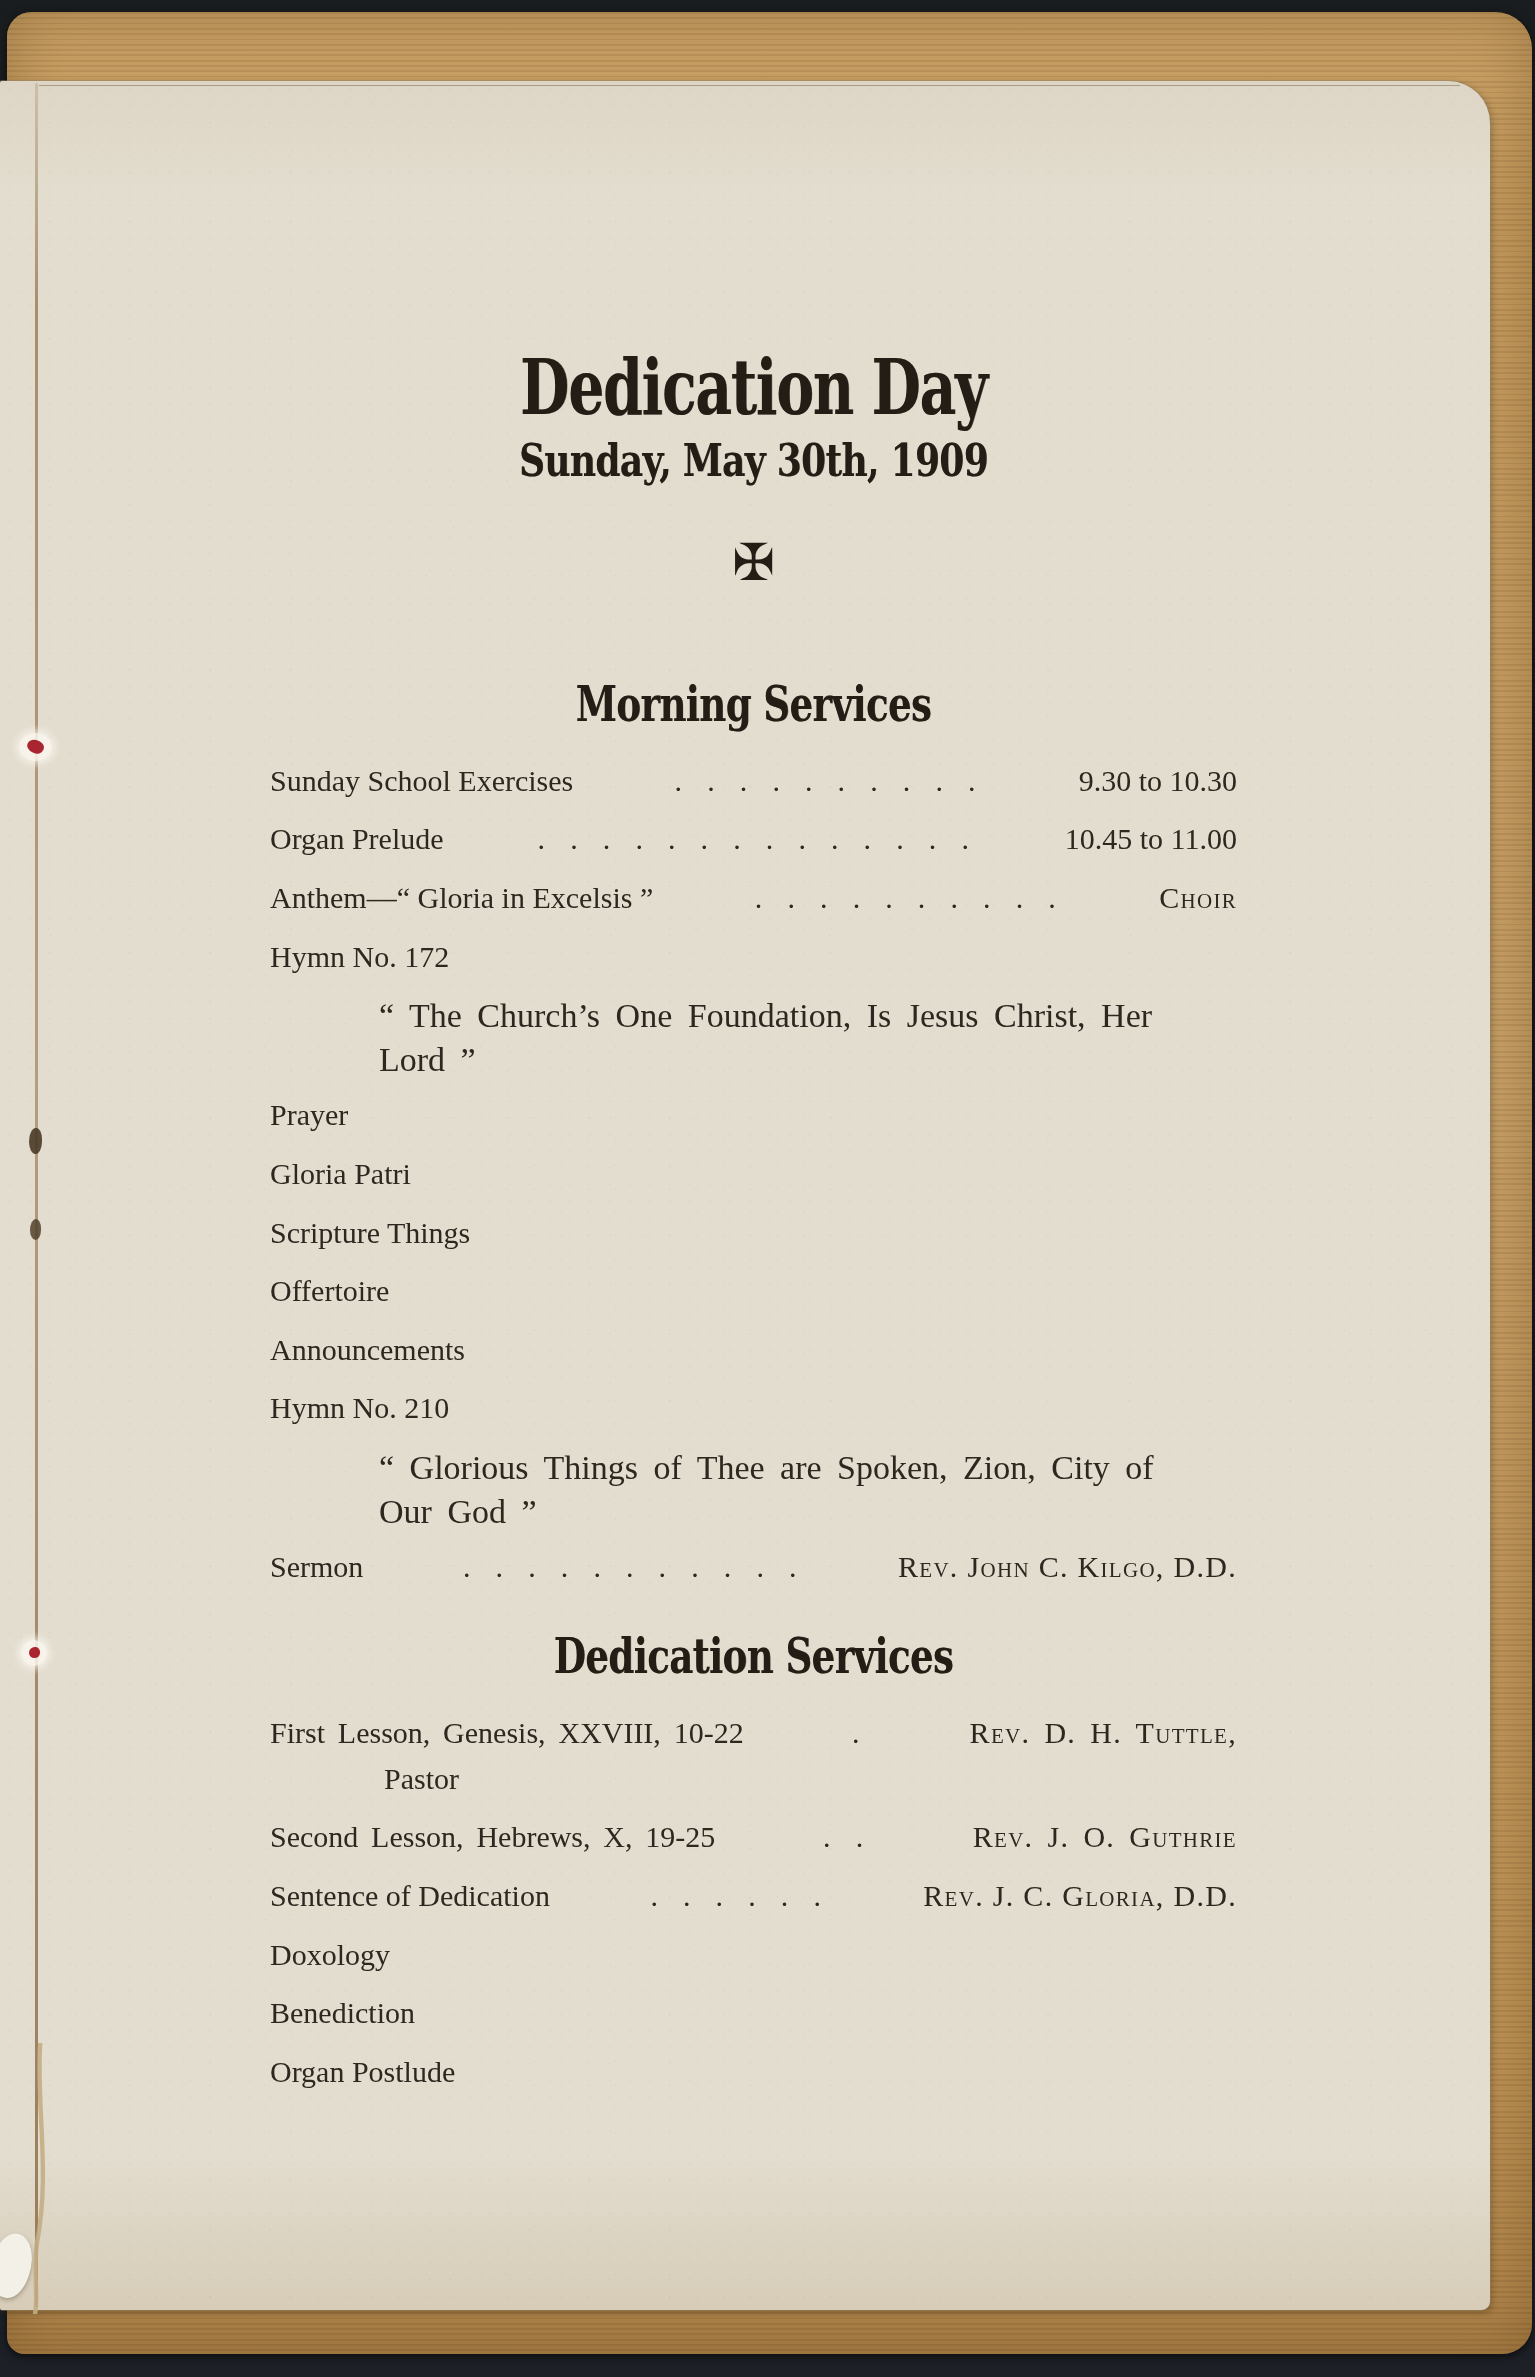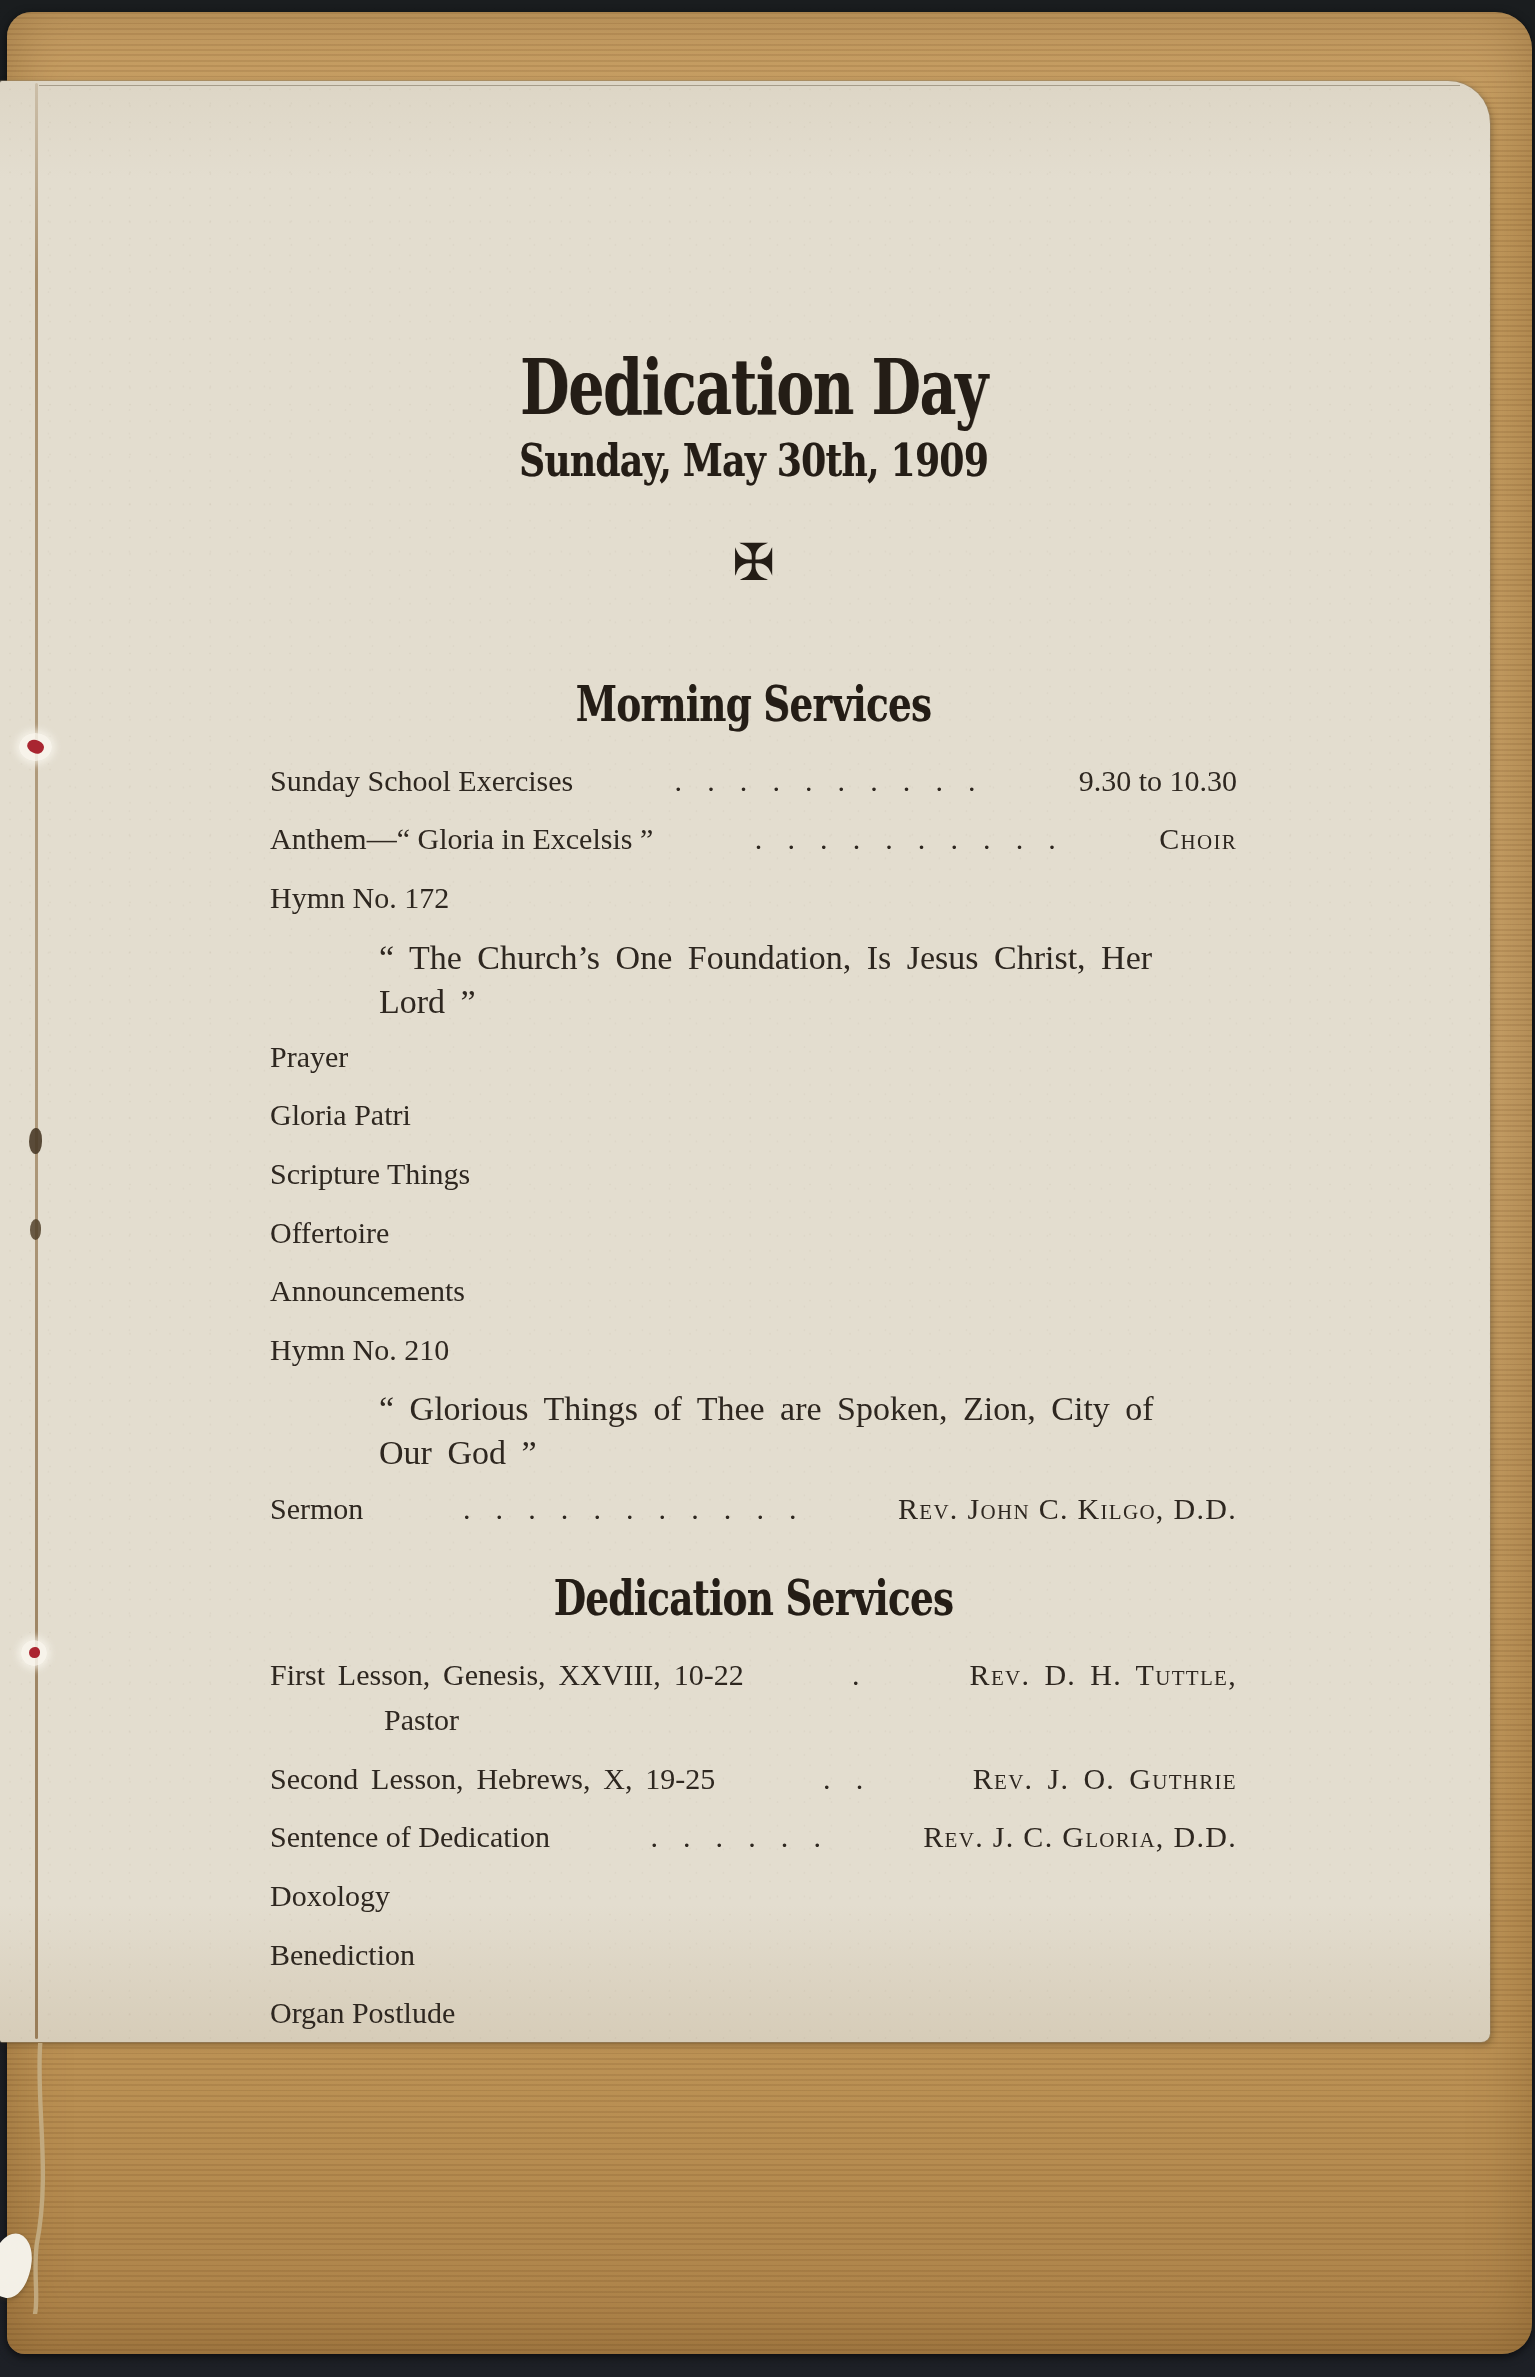--- a/index.html
+++ b/index.html
@@ -30,21 +30,21 @@
       180deg,
       rgba(122, 87, 40, 0.12) 0px, rgba(122, 87, 40, 0.12) 1.8px,
       rgba(0,0,0,0) 1.8px, rgba(0,0,0,0) 5.3px);
     mix-blend-mode: multiply;
   }
 
   
   .page {
     position: absolute;
     left: 0; top: 81px;
-    width: 1490px; height: 1961px;
+    width: 1490px; height: 2229px;
     background-color: #e3ddcf;
     background-image:
       radial-gradient(rgba(125, 105, 72, 0.07) 0.9px, rgba(0,0,0,0) 1.4px),
       radial-gradient(rgba(96, 82, 58, 0.05) 0.9px, rgba(0,0,0,0) 1.2px),
       linear-gradient(180deg, rgba(214, 205, 186, 0.45) 0%, rgba(0,0,0,0) 5%, rgba(0,0,0,0) 93%, rgba(190, 172, 140, 0.35) 100%);
     background-size: 20px 16.6px, 27px 23.6px, 100% 100%;
     background-position: 0 0, 7.9px 10.5px, 0 0;
     border-radius: 1.8px 42px 8.8px 2.6px;
     box-shadow: 0 0 0 0.9px rgba(150, 135, 108, 0.45), 1.8px 2.6px 7.9px rgba(50, 36, 16, 0.35);
   }
@@ -190,20 +190,25 @@
       <div class="blackletter section-heading morning-heading">Morning Services</div>
 
       <div class="service-list">
 
         <div class="item">
           <span class="label">Sunday School Exercises</span>
           <span class="leader">. . . . . . . . . .</span>
           <span class="value">9.30 to 10.30</span>
         </div>
 
+        <div class="item">
+          <span class="label">Organ Prelude</span>
+          <span class="leader">. . . . . . . . . . . . . .</span>
+          <span class="value">10.45 to 11.00</span>
+        </div>
 
         <div class="item">
           <span class="label">Anthem—“ Gloria in Excelsis ”</span>
           <span class="leader">. . . . . . . . . .</span>
           <span class="value sc">Choir</span>
         </div>
 
         <div class="item">
           <span class="label">Hymn No. 172</span>
         </div>

